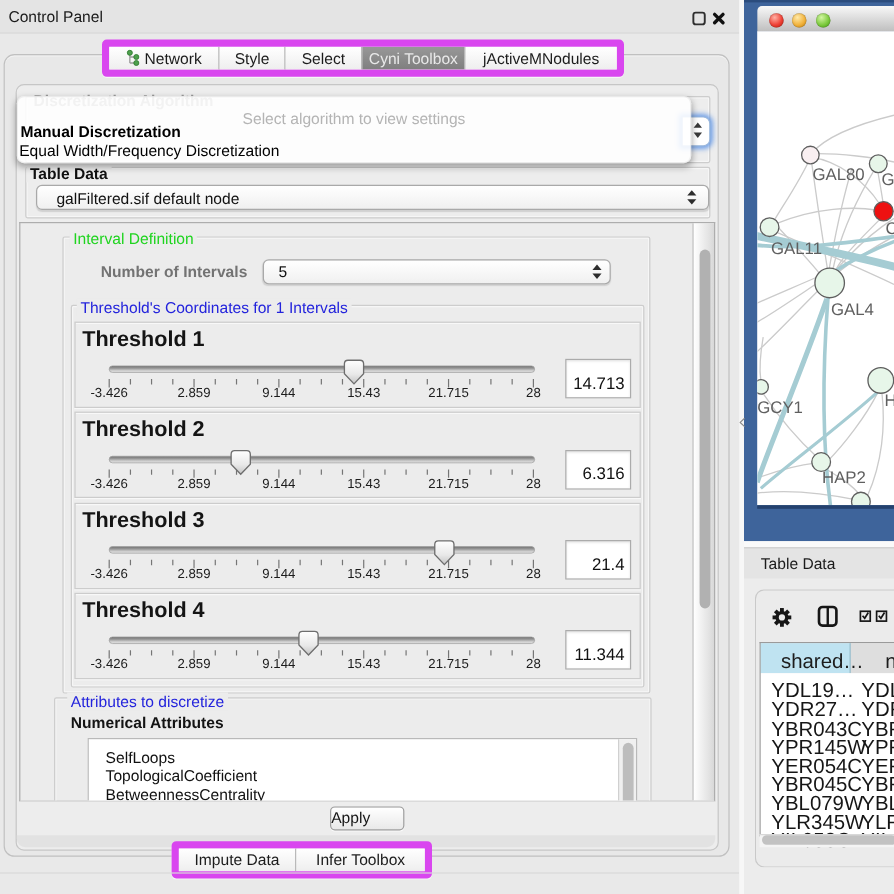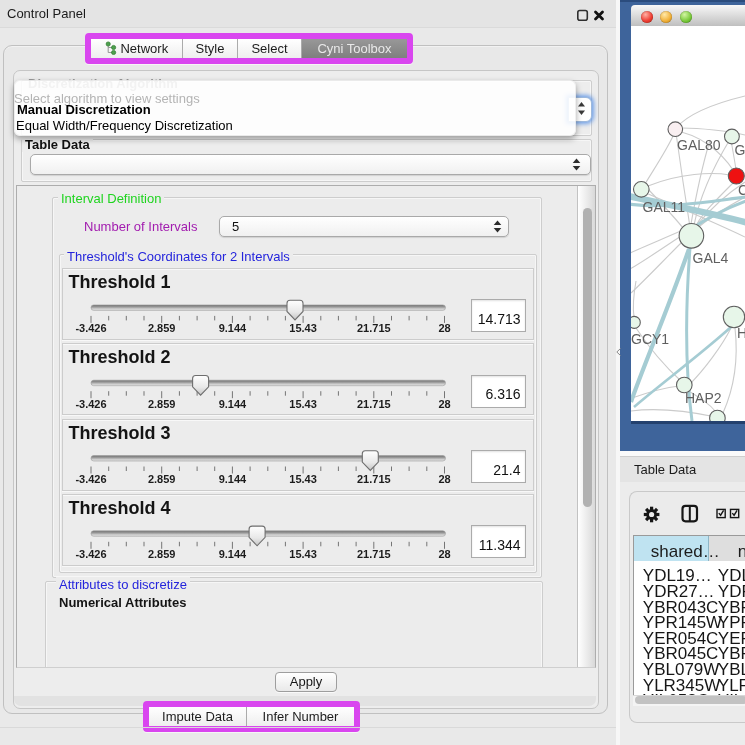--- a/index.html
+++ b/index.html
@@ -15,21 +15,21 @@
   .seg>div.sel{background:linear-gradient(#989898,#7f7f7f);color:#e9e9e9}
   .etch{position:absolute;border:1px solid #cdcdcd;border-radius:2px;
         box-shadow:inset 0 0 0 1px #f6f6f6}
   .gtitle{position:absolute;font-size:13px;background:#ececec;padding:0 3px;white-space:nowrap}
   .combo{position:absolute;background:linear-gradient(#ffffff,#f0f0f0);
          border:1px solid #a9a9a9;border-radius:5px;font-size:13px;color:#111;
          box-shadow:0 1px 1px rgba(0,0,0,.12)}
   .tpanel{position:absolute;left:45.3px;width:470px;height:70px;border:1px solid #cccccc;
           box-shadow:inset 0 1px 0 #f8f8f8,0 1px 0 #f8f8f8}
   .tlabel{position:absolute;left:51.5px;font-size:18px;font-weight:bold;color:#141414}
-  .slab{position:absolute;transform:translateX(-50%);font-size:11px;color:#1c1c1c;font-weight:bold;white-space:nowrap}
+  .slab{position:absolute;transform:translateX(-50%);font-size:11px;color:#1c1c1c;font-weight:normal;white-space:nowrap}
   .vbox{position:absolute;left:453.5px;width:49px;height:20.5px;background:#ffffff;
         border:1px solid #ababab;box-shadow:inset 0 1px 2px rgba(0,0,0,.12);
         font-size:14px;color:#111;text-align:right;padding:10.5px 4px 0 0;box-sizing:content-box}
   .row{position:absolute;font-size:17px;color:#161616;white-space:nowrap}
 </style></head>
 <body>
 
 <div class="abs" style="left:0;top:0;width:616px;height:745px;background:#e9e9e9"></div>
 <div class="abs" style="left:0;top:0;width:616px;height:27px;background:#e4e4e4;border-bottom:1px solid #dadada"></div>
 <div class="abs" style="left:7px;top:6px;font-size:13px;color:#1a1a1a">Control Panel</div>
@@ -45,48 +45,50 @@
 
 <div class="seg" style="left:85px;top:33px">
   <div style="width:92px"><svg width="12" height="14" viewBox="0 0 12 14" style="vertical-align:-2px">
      <path d="M3.2 4.5 V11.5 M3.2 6.5 H7.5 M3.2 11.5 H7.5" stroke="#9a9a9a" stroke-width="1.1" fill="none"></path>
      <circle cx="3.2" cy="3" r="2.1" fill="#4ea04e" stroke="#2d7a2d" stroke-width=".7"></circle>
      <circle cx="8.6" cy="6.5" r="2.1" fill="#4ea04e" stroke="#2d7a2d" stroke-width=".7"></circle>
      <circle cx="8.6" cy="11.5" r="2.1" fill="#4ea04e" stroke="#2d7a2d" stroke-width=".7"></circle>
      </svg> Network</div>
   <div style="width:55px">Style</div>
   <div style="width:64px">Select</div>
-  <div style="width:105px" class="sel">Cyni Toolbox</div>
+  <div style="width:86px" class="sel">Cyni Toolbox</div>
+  <div style="width:126px">jActiveMNodules</div>
 </div>
 
 <div class="etch" style="left:21px;top:139px;width:569px;height:41px"></div>
 <div class="gtitle" style="left:22px;top:137px;font-weight:bold;color:#111;background:#ededed">Table Data</div>
 <div class="combo" style="left:30px;top:154px;width:559px;height:19px">
+  <span style="position:absolute;left:16px;top:2.5px">galFiltered.sif default node</span>
   <svg style="position:absolute;right:8px;top:3px" width="11" height="13" viewBox="0 0 11 13">
     <path d="M5.5 0.5 L9.3 5 H1.7 Z" fill="#2d2d2d"></path>
       <path d="M5.5 12.5 L9.3 8 H1.7 Z" fill="#2d2d2d"></path>
   </svg>
 </div>
 
 <div class="abs" id="scrollpane" style="left:16px;top:185px;width:578px;height:481px;border:1px solid #adadad;border-bottom-color:#cfcfcf;background:#ececec;overflow:hidden">
  <div class="abs" style="left:0;top:0;width:560px;height:481px;overflow:hidden">
 
   <div class="etch" style="left:35px;top:11px;width:488px;height:379px"></div>
   <div class="gtitle" style="left:41px;top:5px;color:#1fd41f">Interval Definition</div>
-  <div class="abs" style="left:67px;top:32.5px;font-size:13px;font-weight:normal;color:#a21caf">Number of Intervals</div>
+  <div class="abs" style="left:67px;top:32.5px;font-size:13px;font-weight:bold;color:#737373">Number of Intervals</div>
   <div class="combo" style="left:202px;top:29.5px;width:288px;height:19px">
     <span style="position:absolute;left:12px;top:2.5px">5</span>
     <svg style="position:absolute;right:5px;top:3px" width="11" height="13" viewBox="0 0 11 13">
       <path d="M5.5 0.5 L9.3 5 H1.7 Z" fill="#2d2d2d"></path>
           <path d="M5.5 12.5 L9.3 8 H1.7 Z" fill="#2d2d2d"></path>
     </svg>
   </div>
 
   <div class="etch" style="left:42px;top:68px;width:476px;height:317px"></div>
-  <div class="gtitle" style="left:47px;top:63px;color:#2424dc">Threshold's Coordinates for 2 Intervals</div>
+  <div class="gtitle" style="left:47px;top:63px;color:#2424dc">Threshold's Coordinates for 1 Intervals</div>
 
   <div class="tpanel" style="top:82px"></div>
   <div class="tlabel" style="top:85.9px">Threshold 1</div>
   <div class="vbox" style="top:113.4px">14.713</div>
   <div class="tpanel" style="top:157px"></div>
   <div class="tlabel" style="top:161.2px">Threshold 2</div>
   <div class="vbox" style="top:188.7px">6.316</div>
   <div class="tpanel" style="top:232.6px"></div>
   <div class="tlabel" style="top:236.5px">Threshold 3</div>
   <div class="vbox" style="top:264px">21.4</div>
@@ -152,44 +154,51 @@
   <div class="slab" style="left:74px;top:362.2px">-3.426</div>
       <div class="slab" style="left:144.7px;top:362.2px">2.859</div>
       <div class="slab" style="left:215.4px;top:362.2px">9.144</div>
       <div class="slab" style="left:286.1px;top:362.2px">15.43</div>
       <div class="slab" style="left:356.8px;top:362.2px">21.715</div>
       <div class="slab" style="left:427.5px;top:362.2px">28</div>
 
   <div class="etch" style="left:28px;top:395px;width:496px;height:120px"></div>
   <div class="gtitle" style="left:39px;top:391px;color:#2424dc">Attributes to discretize</div>
   <div class="abs" style="left:42px;top:409px;font-size:13px;font-weight:bold;color:#141414">Numerical Attributes</div>
+  <div class="abs" style="left:56px;top:429px;width:456px;height:80px;background:#ffffff;border:1px solid #b9b9b9">
+    <div class="abs" style="left:14px;top:8px;font-size:13px;color:#111">SelfLoops</div>
+    <div class="abs" style="left:14px;top:23.4px;font-size:13px;color:#111">TopologicalCoefficient</div>
+    <div class="abs" style="left:14px;top:38.8px;font-size:13px;color:#111">BetweennessCentrality</div>
+    <div class="abs" style="right:0;top:0;width:14px;height:80px;background:#f0f0f0;border-left:1px solid #d0d0d0"></div>
+    <div class="abs" style="right:2.5px;top:3px;width:9px;height:76px;background:#bdbdbd;border-radius:4.5px"></div>
+  </div>
  </div>
 
  <div class="abs" style="left:560px;top:0;width:18px;height:481px;background:linear-gradient(to right,#ffffff,#e3e3e3 70%,#d6d6d6);border-left:1px solid #c2c2c2"></div>
  <div class="abs" style="left:566px;top:22px;width:8.5px;height:299px;background:#b1b1b1;border-radius:4.5px"></div>
 </div>
 
-<div class="abs" style="left:275px;top:672px;width:60px;height:18px;border:1px solid #9e9e9e;border-radius:4px;background:linear-gradient(#ffffff,#e9e9e9);font-size:13px;text-align:center;line-height:18px;color:#161616;box-shadow:0 1px 0 rgba(255,255,255,.7)">Apply</div>
+<div class="abs" style="left:275px;top:672px;width:60px;height:18px;border:1px solid #9e9e9e;border-radius:4px;background:linear-gradient(#ffffff,#e9e9e9);font-size:13px;line-height:18px;color:#161616;box-shadow:0 1px 0 rgba(255,255,255,.7)">Apply</div>
 
 <div class="seg" style="left:143px;top:701px">
   <div style="width:98px">Impute Data</div>
-  <div style="width:107px">Infer Number</div>
+  <div style="width:107px">Infer Toolbox</div>
 </div>
 <div class="abs" style="left:0;top:727px;width:616px;height:1px;background:#d9d9d9"></div>
 
 <div class="etch" style="left:21px;top:80px;width:569px;height:54px"></div>
 <div class="abs" style="left:28px;top:75.5px;font-size:13px;font-weight:bold;color:#9a9a9a">Discretization Algorithm</div>
 <div class="abs" style="left:568px;top:97px;width:22px;height:23px;background:#fff;border:1px solid #9cb8dc;border-radius:0 6px 6px 0;box-shadow:0 0 4px 2px rgba(80,140,230,.8)"></div>
 <svg class="abs" style="left:576px;top:101px" width="11" height="15" viewBox="0 0 11 15">
   <path d="M5.5 1 L9 5.5 H2 Z" fill="#3a3a3a"></path>
     <path d="M5.5 14 L9 9.5 H2 Z" fill="#3a3a3a"></path>
 </svg>
 
 <div class="abs" style="left:14px;top:80px;width:562px;height:56px;background:rgba(255,255,255,.87);border-radius:6px;box-shadow:0 3px 6px rgba(0,0,0,.35),inset 0 0 0 1px rgba(0,0,0,.06)"></div>
-<div class="abs" style="left:14px;top:91px;width:562px;text-align:left;font-size:13px;color:#b4b4b4">Select algorithm to view settings</div>
+<div class="abs" style="left:14px;top:91px;width:562px;text-align:center;font-size:13px;color:#b4b4b4">Select algorithm to view settings</div>
 <div class="abs" style="left:17px;top:102px;font-size:13px;font-weight:bold;color:#000">Manual Discretization</div>
 <div class="abs" style="left:16px;top:117.5px;font-size:13px;color:#000">Equal Width/Frequency Discretization</div>
 
 <div class="abs" style="left:616px;top:0;width:5px;height:745px;background:#f7f7f7"></div>
 <div class="abs" style="left:620px;top:0;width:125px;height:451px;background:#3e649b"></div>
 <div class="abs" style="left:620px;top:0;width:125px;height:2px;background:#2b4c7d"></div>
 
 <div class="abs" style="left:631px;top:5px;width:114px;height:21px;background:linear-gradient(#f8f8f8,#bfbfbf);border-bottom:1px solid #8e8e8e;border-radius:4px 0 0 0"></div>
 <div class="abs" style="left:641px;top:11px;width:11.5px;height:11.5px;border-radius:50%;background:radial-gradient(circle at 38% 30%,#ffb0a4,#ef4136 55%,#b71c0c);box-shadow:inset 0 0 1px rgba(0,0,0,.5)"></div>
 <div class="abs" style="left:660px;top:11px;width:11.5px;height:11.5px;border-radius:50%;background:radial-gradient(circle at 38% 30%,#ffe9a8,#f2b33d 55%,#c07e08);box-shadow:inset 0 0 1px rgba(0,0,0,.5)"></div>

